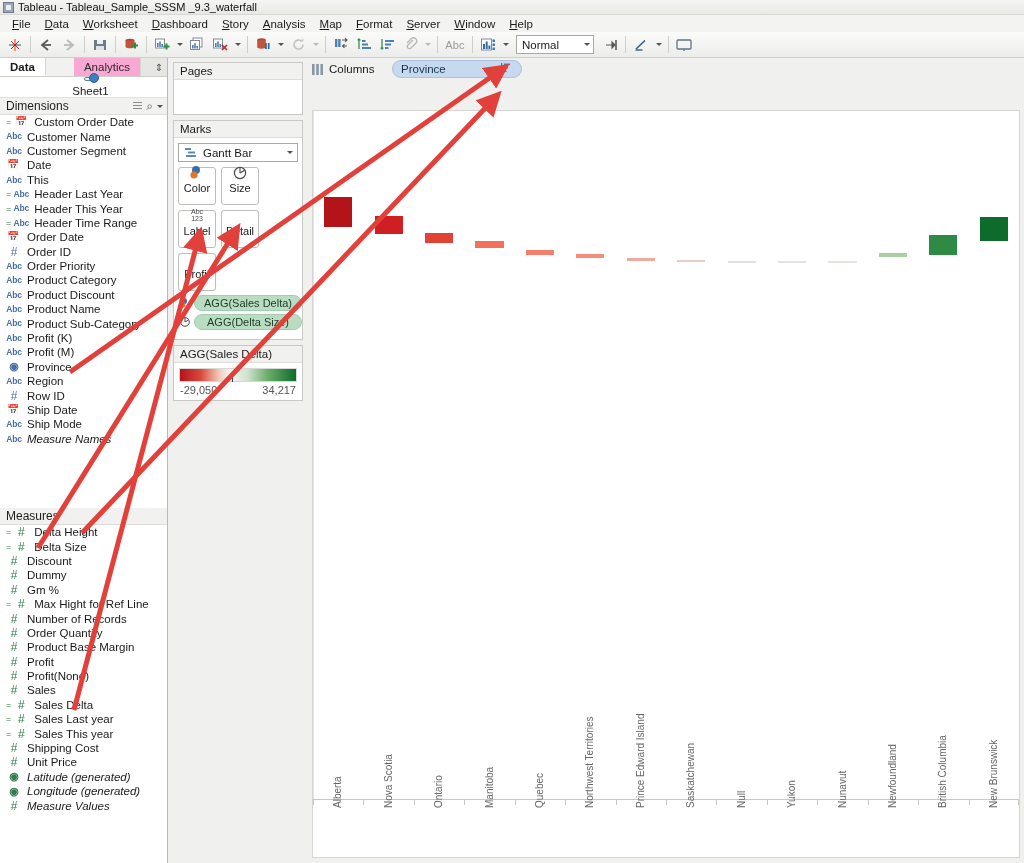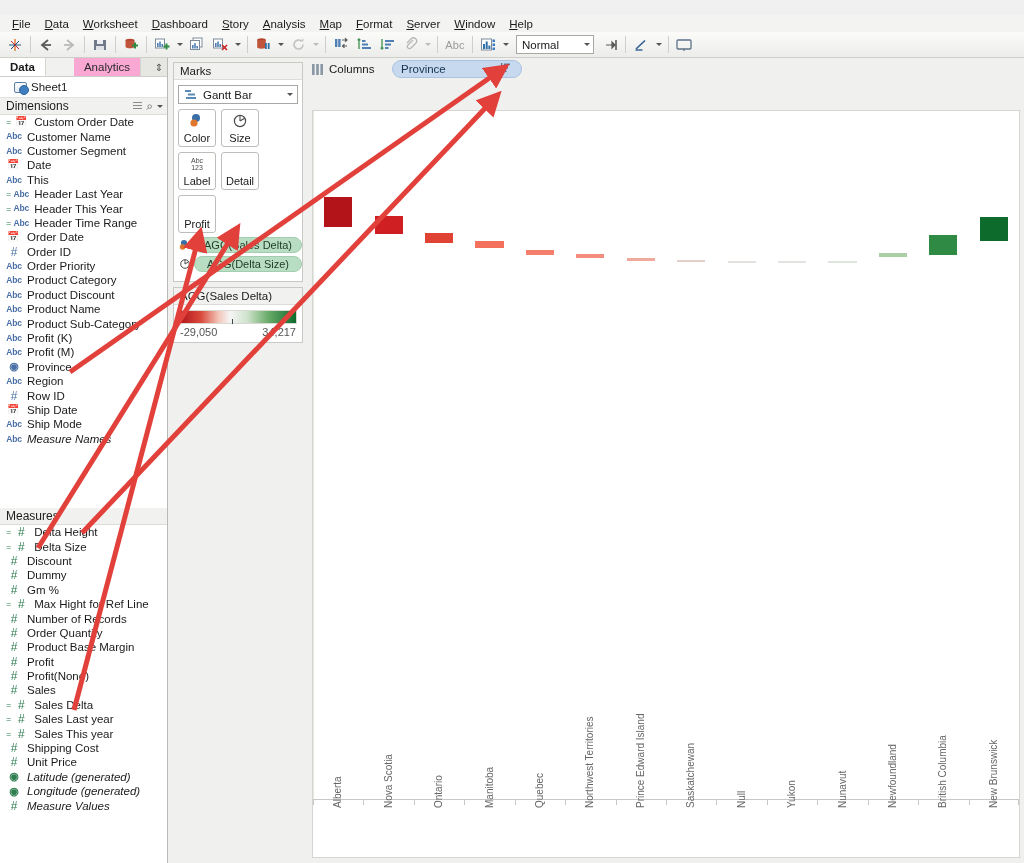--- a/index.html
+++ b/index.html
@@ -91,21 +91,21 @@
   }
   .pane-tab.active { background: #ffffff; font-weight: bold; border-bottom: 1px solid #ffffff; }
   .pane-tab.inactive { background: #f9a8d4; color: #2a2a2a; margin-left: 28px; }
   .pane-tabs .spacer { flex: 1; background: #e6e6e2; }
   .pane-tabs .updown {
     width: 16px; background: #e6e6e2; display: flex; align-items: center; justify-content: center;
     color: #555; font-size: 10px;
   }
   .ds-row {
     height: 21px; display: flex; align-items: center; gap: 4px; padding-left: 14px;
-    border-bottom: 1px solid #e2e2de; font-size: 11.5px;
+    border-bottom: 1px solid #e2e2de; font-size: 11.5px; flex-direction: column;
   }
   .ds-icon {
     width: 13px; height: 11px; border: 1px solid #5b7fa6; border-radius: 2px;
     background: linear-gradient(#fdfdfd,#e4ecf4); position: relative;
   }
   .ds-icon::after {
     content: ""; position: absolute; right: -3px; bottom: -3px;
     width: 8px; height: 8px; border-radius: 50%;
     background: #3f7fbf; border: 1px solid #2e6399;
   }
@@ -158,21 +158,21 @@
   .card-body { min-height: 34px; }
   .mark-select {
     margin: 5px 4px; height: 19px; background: #fff; border: 1px solid #a8a8a4;
     display: flex; align-items: center; gap: 5px; padding: 0 4px 0 5px; font-size: 11.5px;
   }
   .mark-select .ms-label { flex: 1; }
   .mark-btns { padding: 0 4px 4px 4px; display: flex; flex-wrap: wrap; gap: 5px; }
   .mbtn {
     width: 38px; height: 38px; background: #fff; border: 1px solid #bdbdb9;
     border-radius: 3px; display: flex; flex-direction: column;
-    align-items: center; justify-content: flex-end; padding-bottom: 2px; gap: 1px;
+    align-items: center; justify-content: flex-end; padding-bottom: 10px; gap: 1px;
     font-size: 11px;
   }
   .mbtn .glyph { flex: 1; display: flex; align-items: center; justify-content: center; }
   .pill {
     margin: 0 4px 3px 4px; height: 16px; border-radius: 8px;
     background: #b9ddc2; border: 1px solid #a2ceae;
     display: flex; align-items: center; justify-content: center;
     font-size: 11px; color: #1c3a24;
   }
   .pill-row { display: flex; align-items: center; gap: 3px; padding-left: 4px; margin-bottom: 3px; }
@@ -242,20 +242,24 @@
   .arrows {
     position: absolute; left: 0; top: 0; width: 1024px; height: 863px;
     pointer-events: none;
   }
 </style>
 </head>
 <body>
 
 <div id="app">
 
+  <div class="titlebar">
+    <div class="tb-icon"></div>
+    <div class="tb-title">Tableau - Tableau_Sample_SSSM _9.3_waterfall</div>
+  </div>
 
   <div class="menubar">
     <div class="mi"><u>F</u>ile</div>
     <div class="mi"><u>D</u>ata</div>
     <div class="mi"><u>W</u>orksheet</div>
     <div class="mi"><u>D</u>ashboard</div>
     <div class="mi"><u>S</u>tory</div>
     <div class="mi"><u>A</u>nalysis</div>
     <div class="mi"><u>M</u>ap</div>
     <div class="mi"><u>F</u>ormat</div>
@@ -666,20 +670,24 @@
           <span class="fname">Longitude (generated)</span>
         </div>
         <div class="fld italic">
           <span class="fi hash">#</span>
           <span class="fname">Measure Values</span>
         </div>
       </div>
   </div>
 
   <div class="cardscol">
+    <div class="card">
+      <div class="card-hdr">Pages</div>
+      <div class="card-body" style="height:34px"></div>
+    </div>
 
 
     <div class="card">
       <div class="card-hdr">Marks</div>
       <div class="mark-select">
         <svg width="14" height="11" viewBox="0 0 14 11">
             <g fill="#5a8bb8">
               <rect x="1" y="1" width="6" height="2"></rect>
               <rect x="4" y="4.5" width="7" height="2"></rect>
               <rect x="2" y="8" width="10" height="2"></rect>

